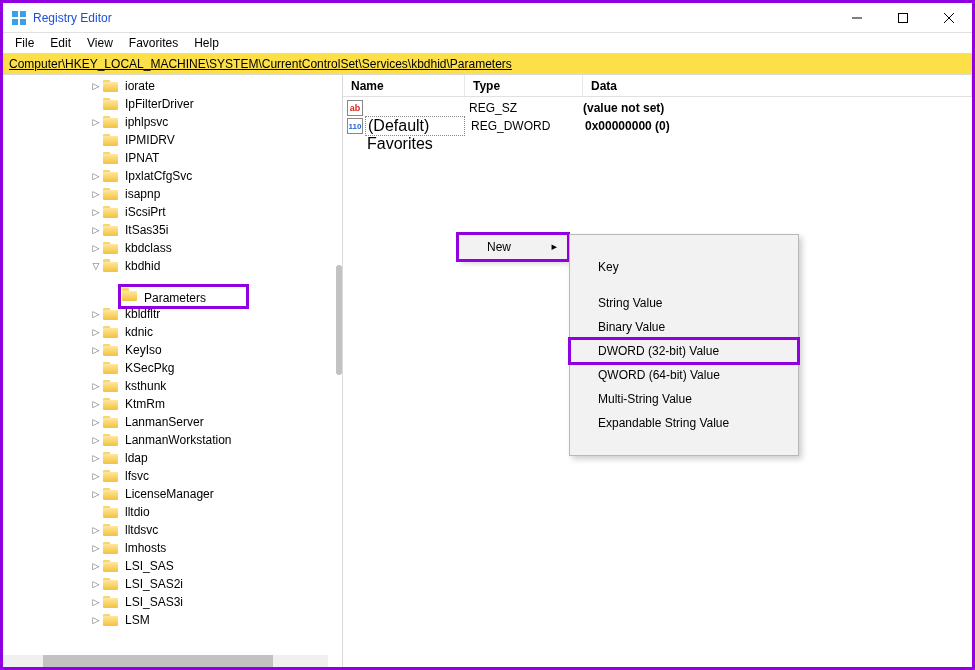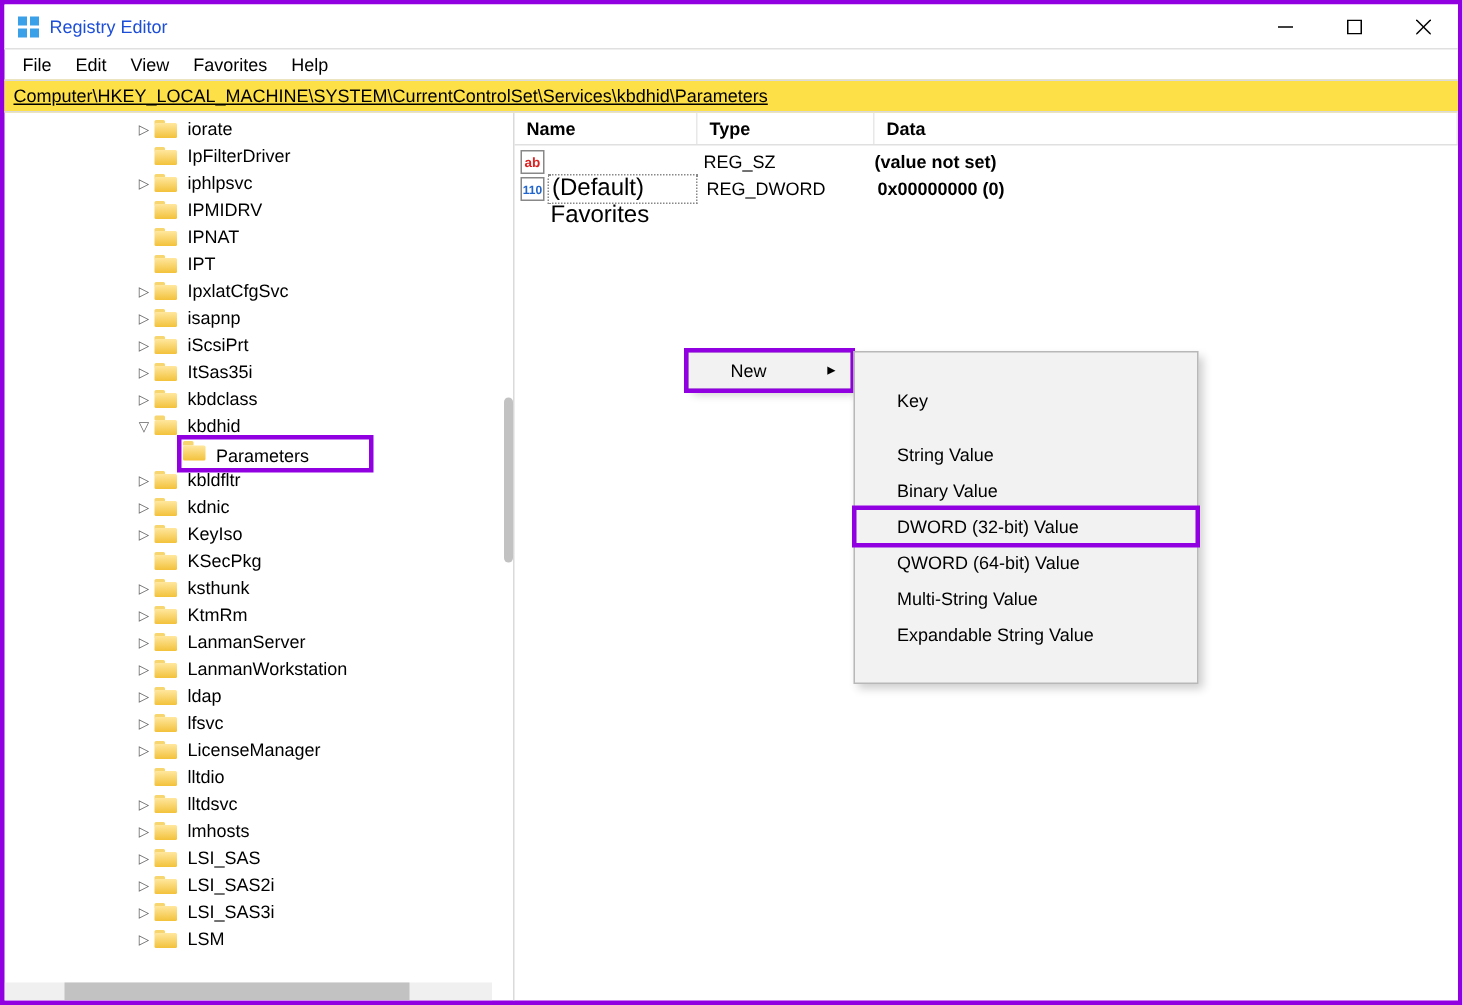--- a/index.html
+++ b/index.html
@@ -130,25 +130,20 @@
             <span class="expander"></span>
             <span class="folder"></span>
             <span class="tree-label">IPMIDRV</span>
           </div>
           <div class="tree-row" style="padding-left: 86px;">
             <span class="expander"></span>
             <span class="folder"></span>
             <span class="tree-label">IPNAT</span>
           </div>
           <div class="tree-row" style="padding-left: 86px;">
-            <span class="expander"></span>
-            <span class="folder"></span>
-            <span class="tree-label">IPT</span>
-          </div>
-          <div class="tree-row" style="padding-left: 86px;">
             <span class="expander">▷</span>
             <span class="folder"></span>
             <span class="tree-label">IpxlatCfgSvc</span>
           </div>
           <div class="tree-row" style="padding-left: 86px;">
             <span class="expander">▷</span>
             <span class="folder"></span>
             <span class="tree-label">isapnp</span>
           </div>
           <div class="tree-row" style="padding-left: 86px;">
@@ -164,21 +159,21 @@
           <div class="tree-row" style="padding-left: 86px;">
             <span class="expander">▷</span>
             <span class="folder"></span>
             <span class="tree-label">kbdclass</span>
           </div>
           <div class="tree-row" style="padding-left: 86px;">
             <span class="expander">▽</span>
             <span class="folder open"></span>
             <span class="tree-label">kbdhid</span>
           </div>
-          <div class="tree-row selected" style="padding-left: 104px;">
+          <div class="tree-row selected" style="padding-left: 104px; margin-top: 12px;">
             <span class="expander"></span>
             <span class="selected-highlight"><span class="folder open"></span><span class="tree-label">Parameters</span></span>
           </div>
           <div class="tree-row" style="padding-left: 86px;">
             <span class="expander">▷</span>
             <span class="folder"></span>
             <span class="tree-label">kbldfltr</span>
           </div>
           <div class="tree-row" style="padding-left: 86px;">
             <span class="expander">▷</span>

